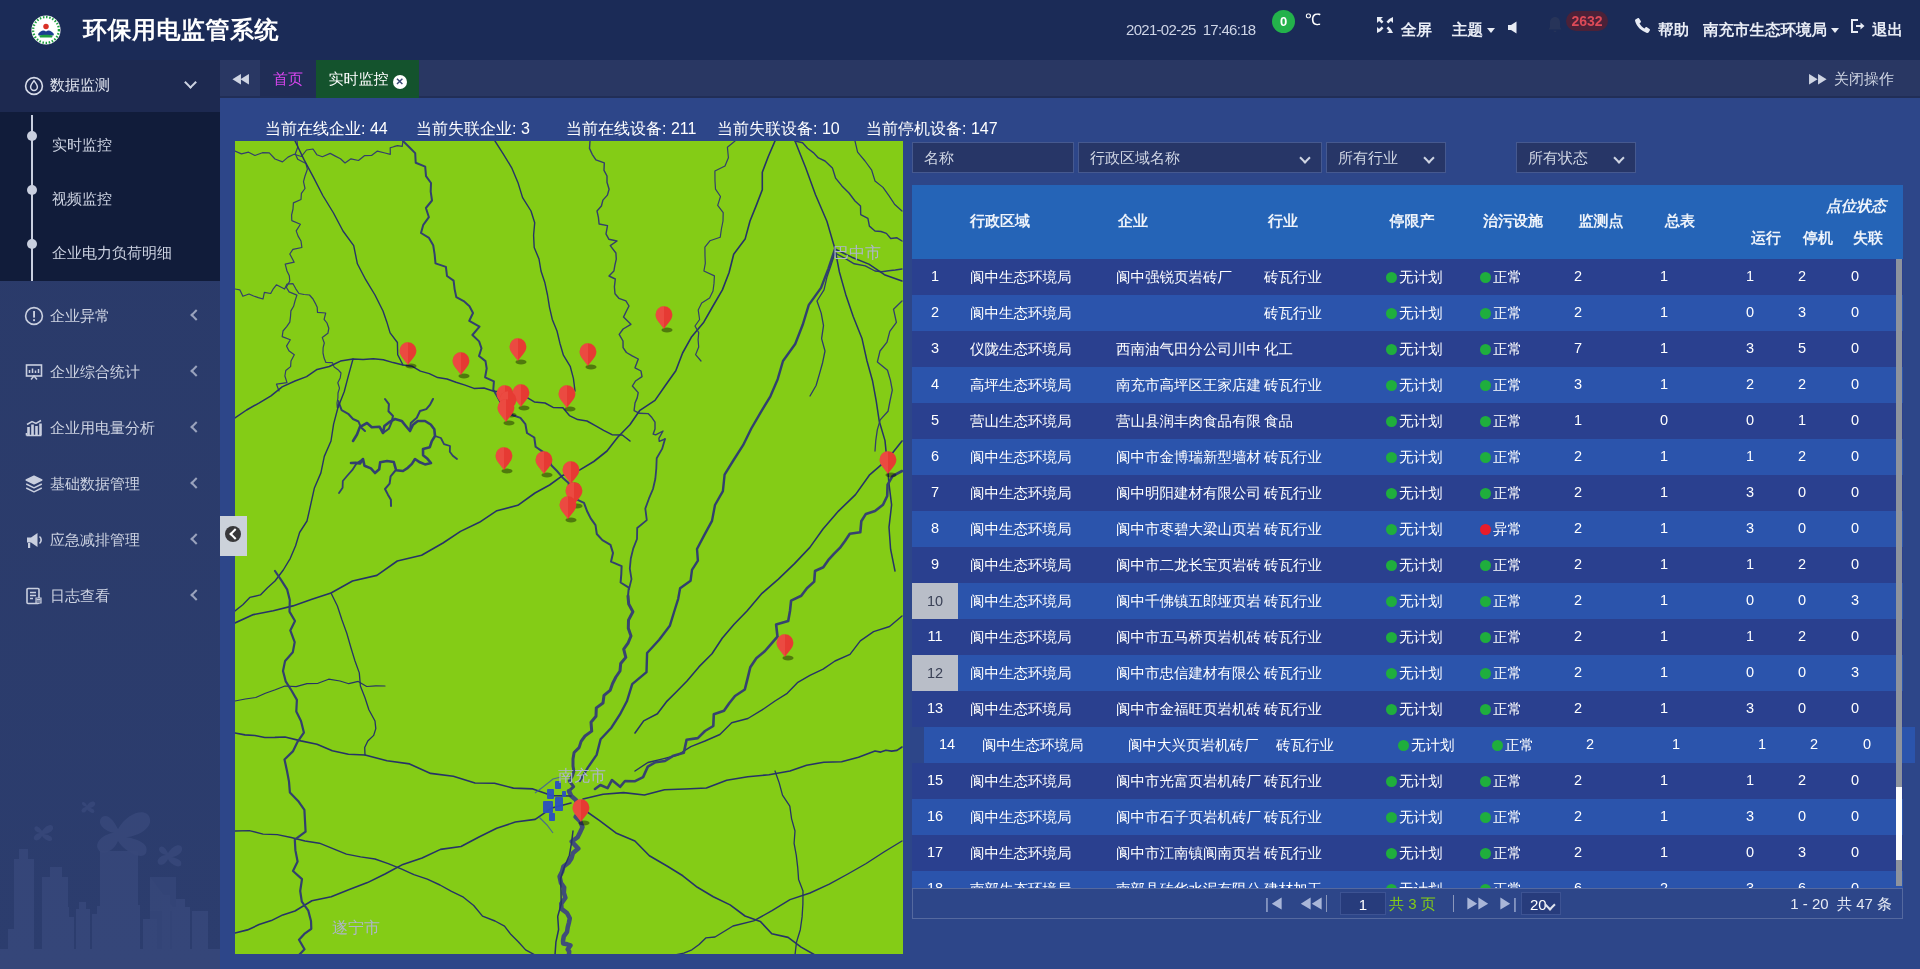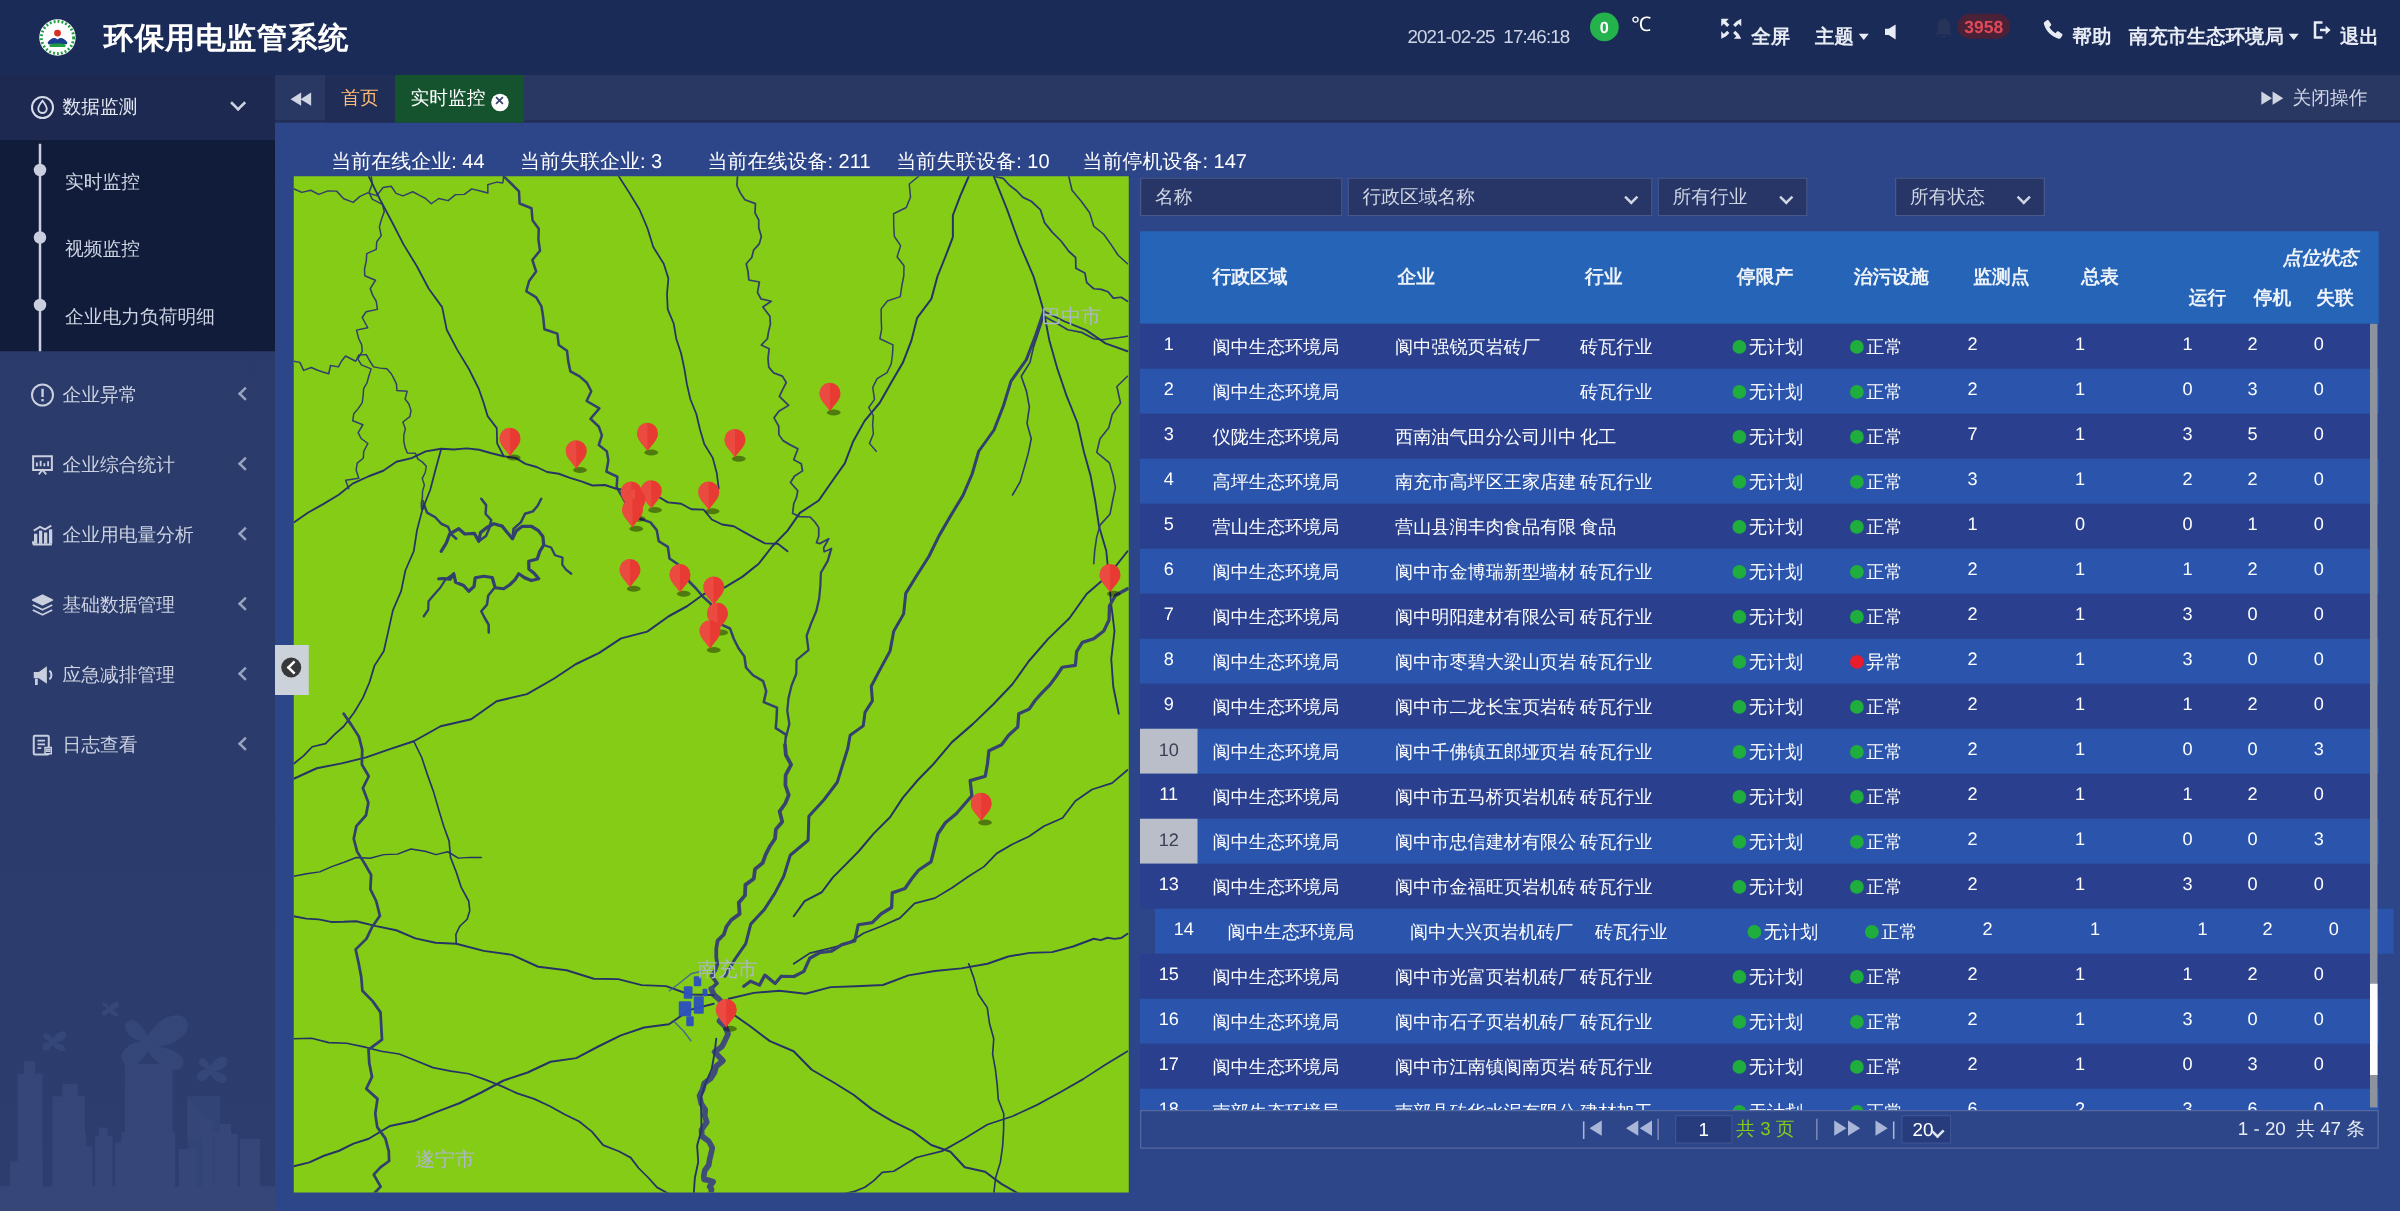--- a/index.html
+++ b/index.html
@@ -31,21 +31,21 @@
 #submenu .stxt { position:absolute; left:52px; font-size:15px; color:#cdd3e2; }
 .mitem { position:absolute; left:0; width:220px; height:56px; }
 .mitem .icon { position:absolute; left:24px; top:18px; }
 .mitem .txt { position:absolute; left:50px; top:19px; font-size:15px; color:#cdd3e2; }
 .mitem .chev { position:absolute; left:192px; top:23px; width:8px; height:8px; border-left:2px solid #9aa3bd; border-bottom:2px solid #9aa3bd; transform:rotate(45deg); }
 
 
 #tabbar { position:absolute; left:220px; top:60px; width:1700px; height:38px; background:#293763; border-bottom:2px solid #212e57; z-index:10; }
 #tabbar .dbl { position:absolute; left:10px; top:11px; color:#cfd5e3; font-size:13px; letter-spacing:-5px; }
 .tab { position:absolute; top:0; height:38px; line-height:38px; font-size:15px; text-align:center; }
-#tab-home { left:40px; width:56px; background:#202d56; color:#fdba74; }
+#tab-home { left:40px; width:56px; background:#202d56; color:#d946ef; }
 #tab-live { left:96px; width:103px; background:#14532d; color:#fff; }
 #closeops { position:absolute; right:26px; top:0; height:38px; line-height:38px; color:#cfd5e3; font-size:15px; }
 #closeops .ff { letter-spacing:-4px; margin-right:9px; color:#cfd5e3; font-size:13px; }
 
 
 #stats { position:absolute; left:220px; top:100px; width:1700px; height:41px; background:#2d4689; color:#fff; font-size:16px; }
 #stats span { position:absolute; top:19px; white-space:nowrap; }
 
 
 #map { position:absolute; left:235px; top:141px; width:668px; height:813px; background:#84cc16; }
@@ -535,21 +535,21 @@
             <path d="M17 17 L11 17 L13.1 14.9 L10.5 12.3 L12.3 10.5 L14.9 13.1 Z"></path>
           </g>
         </svg></span>全屏</div>
   <div class="hitem" style="left:1452px;">主题<span class="caret"></span></div>
   <div class="hitem" style="left:1508px;"><span class="hicon"><svg width="11" height="13" viewBox="0 0 11 13">
           <path d="M0 4 L3 4 L8.5 0.5 L8.5 12.5 L3 9 L0 9 Z" fill="#e8ecf5"></path>
         </svg></span></div>
   <div class="hitem" style="left:1547px;"><span class="hicon"><svg width="16" height="18" viewBox="0 0 16 18">
           <path d="M8 1 C5 1 3 3.4 3 6.5 L3 11 L1.5 13.5 L14.5 13.5 L13 11 L13 6.5 C13 3.4 11 1 8 1 Z M6.3 14.8 a1.8 1.8 0 0 0 3.4 0 Z" fill="#273459"></path>
         </svg></span></div>
-  <div id="badge">3958</div>
+  <div id="badge">2632</div>
   <div class="hitem" style="left:1634px;"><span class="hicon"><svg width="17" height="17" viewBox="0 0 17 17">
           <path d="M3.6 1.2 C4.1 0.9 4.8 1 5.1 1.5 L6.8 4.1 C7.1 4.6 7 5.2 6.6 5.6 L5.5 6.6 C6.3 8.3 8.6 10.6 10.4 11.5 L11.4 10.4 C11.8 10 12.4 9.9 12.9 10.2 L15.5 11.9 C16 12.2 16.1 12.9 15.8 13.4 L14.7 15.2 C14.3 15.8 13.6 16.1 12.9 15.9 C7.4 14.4 2.6 9.6 1.1 4.1 C0.9 3.4 1.2 2.7 1.8 2.3 Z" fill="#e8ecf5"></path>
         </svg></span>帮助</div>
   <div class="hitem" style="left:1703px;">南充市生态环境局<span class="caret"></span></div>
   <div class="hitem" style="left:1849px;"><span class="hicon"><svg width="16" height="16" viewBox="0 0 16 16">
           <path d="M9 1 L2 1 L2 15 L9 15 L9 13 L4 13 L4 3 L9 3 Z" fill="#e8ecf5"></path>
           <path d="M7 7 L11.5 7 L11.5 4.5 L15.5 8 L11.5 11.5 L11.5 9 L7 9 Z" fill="#e8ecf5"></path>
         </svg></span>退出</div>
 </div>
 

